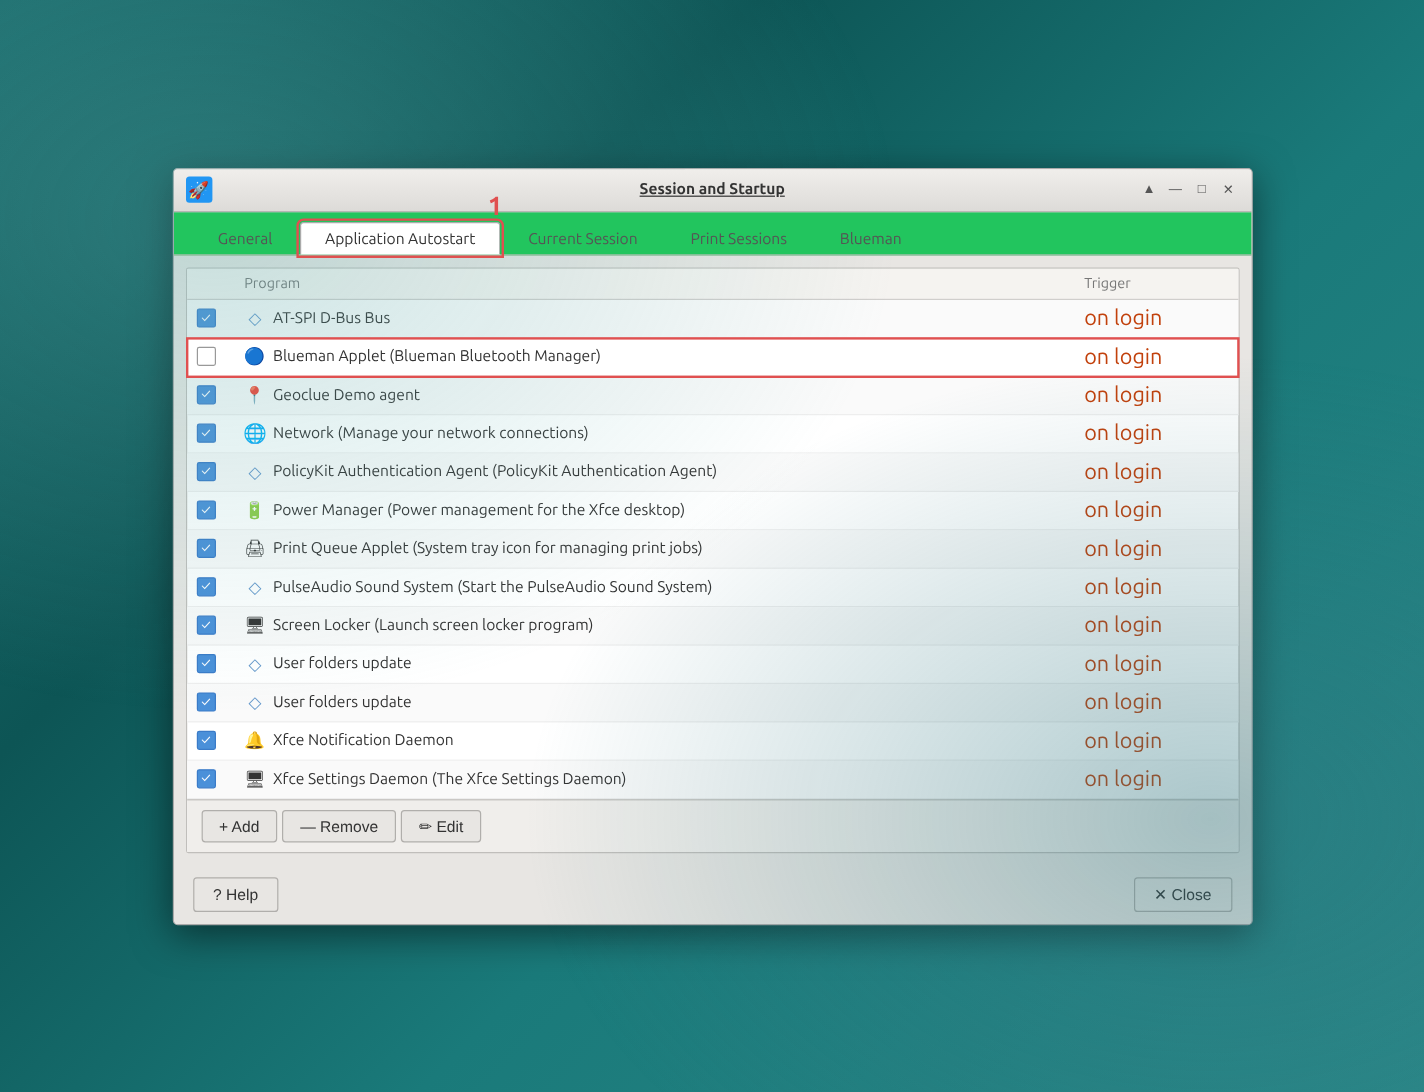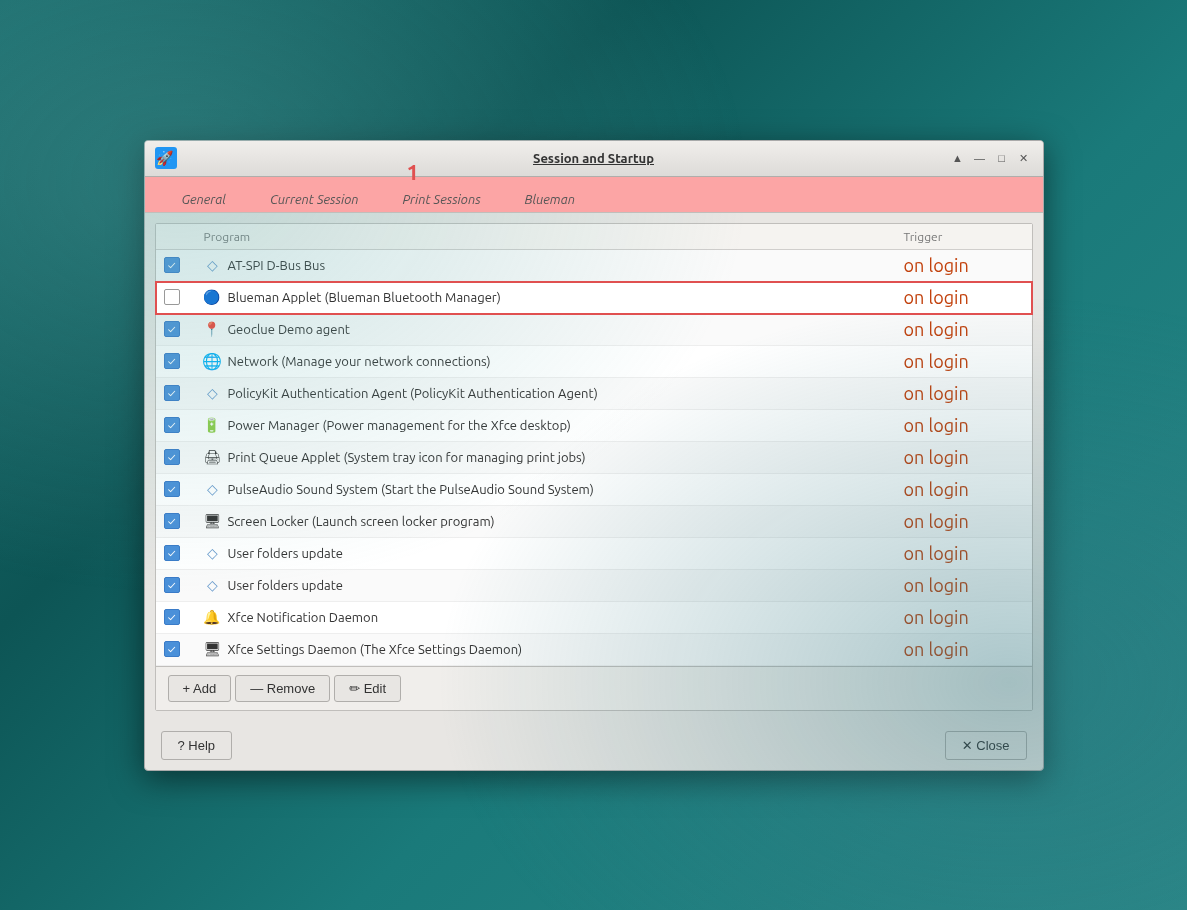--- a/index.html
+++ b/index.html
@@ -89,26 +89,25 @@
       justify-content: center;
       font-size: 11px;
       color: #555;
       cursor: pointer;
       border: none;
       background: none;
     }
 
     
     .tabbar {
-      background: #fca5a5;
+      background: #22c55e;
       padding: 8px 16px 0;
       display: flex;
       gap: 2px;
       border-bottom: 1px solid #c0bebb;
-      font-style: italic;
     }
 
     .tab {
       padding: 6px 20px;
       font-size: 13px;
       color: #555;
       cursor: pointer;
       border: 1px solid transparent;
       border-bottom: none;
       border-radius: 3px 3px 0 0;
@@ -303,20 +302,21 @@
       <button class="titlebar-btn">—</button>
       <button class="titlebar-btn">□</button>
       <button class="titlebar-btn">✕</button>
     </div>
   </div>
 
   <div class="tabbar-wrapper">
     <span class="annotation-1">1</span>
     <div class="tabbar">
       <div class="tab">General</div>
+      <div class="tab active">Application Autostart</div>
       <div class="tab">Current Session</div>
       <div class="tab">Print Sessions</div>
       <div class="tab">Blueman</div>
     </div>
   </div>
 
   <div class="content">
 
     <div class="table-header">
       <div></div>

